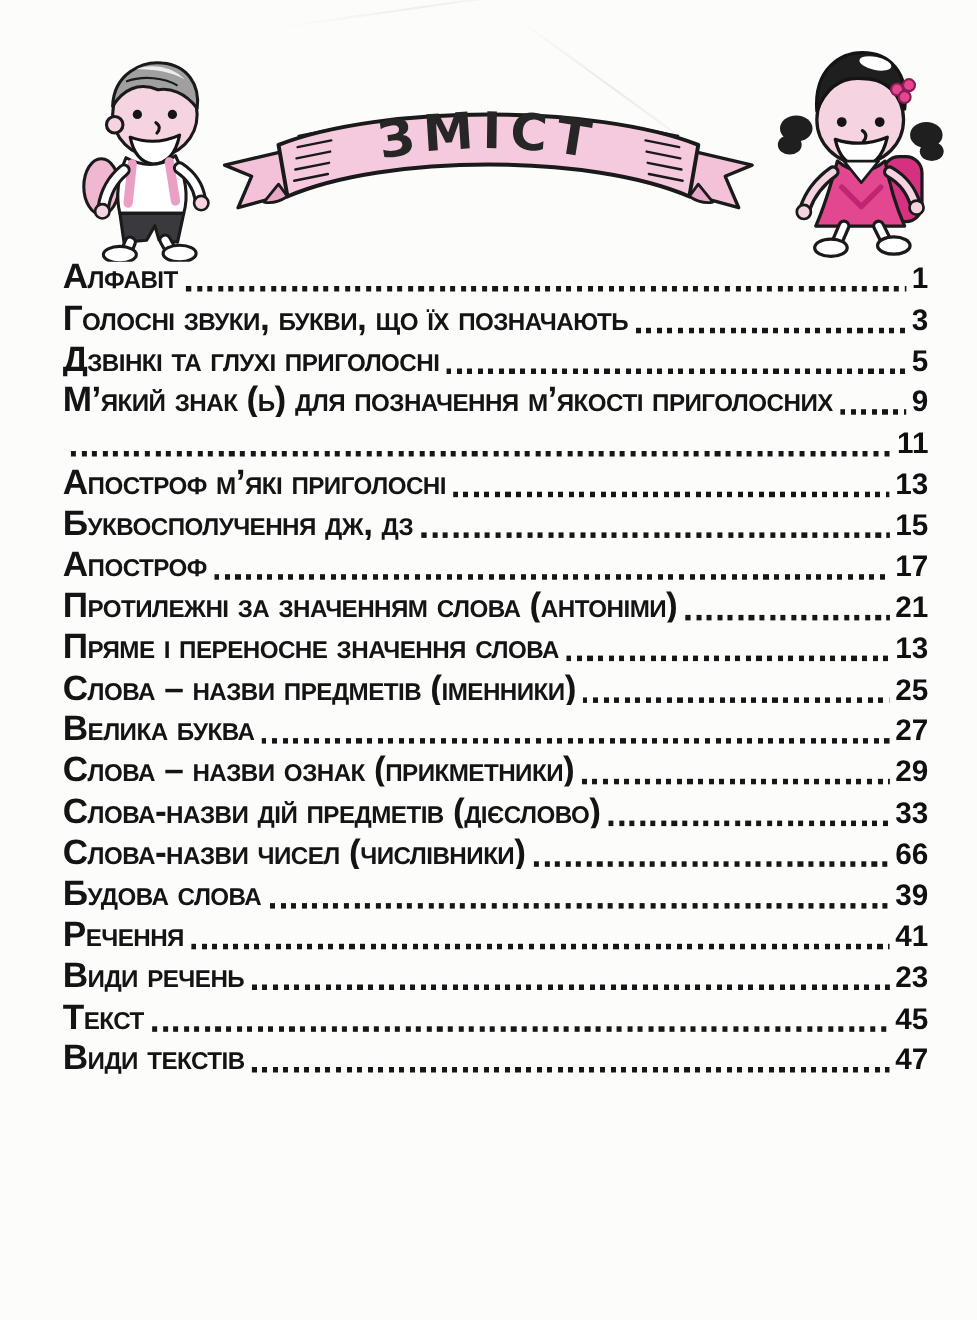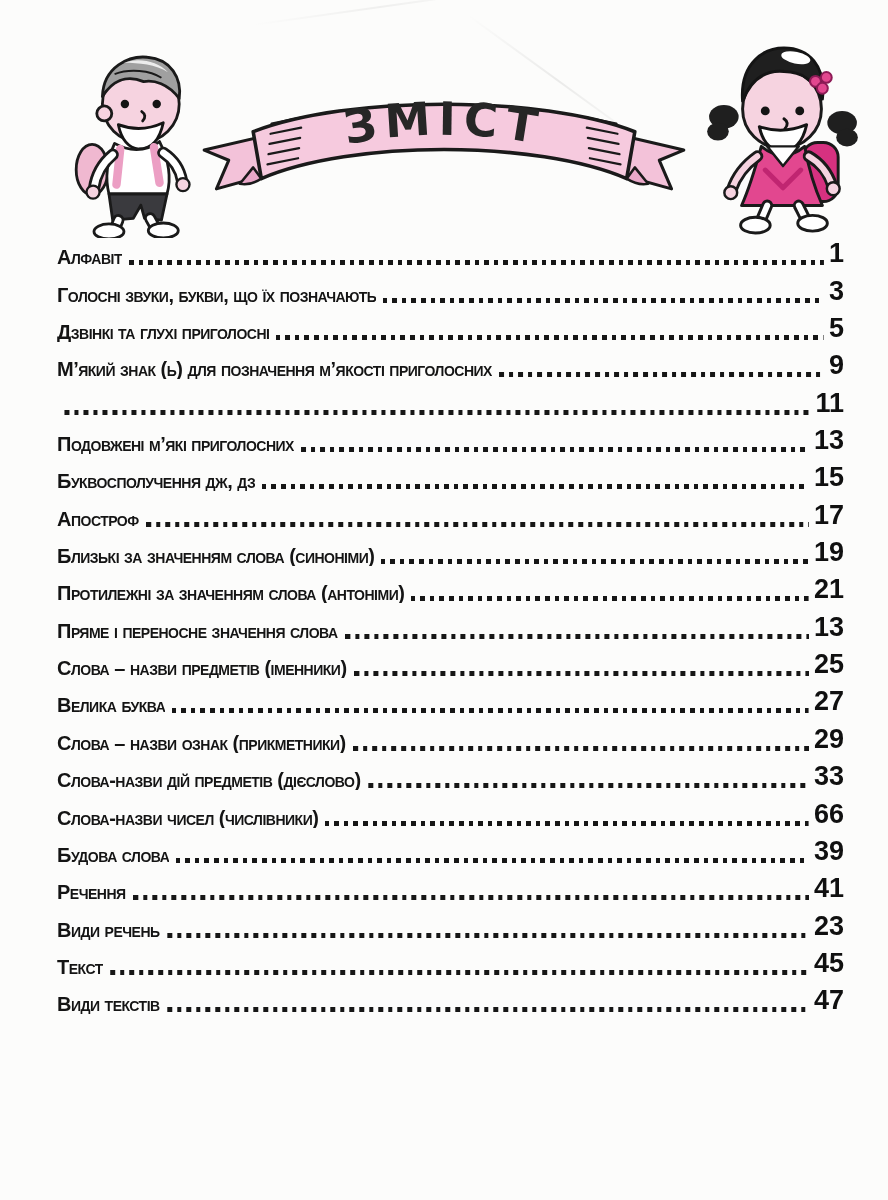--- a/index.html
+++ b/index.html
@@ -37,21 +37,21 @@
     height:37.35px;
     padding-bottom:7px;
     box-sizing:border-box;
     white-space:nowrap;
   }
   .toc-label{
     font-family:"Liberation Sans", sans-serif;
     font-weight:700;
     font-variant:small-caps;
     font-variant-caps:small-caps;
-    font-size:20px;
+    font-size:32px;
     letter-spacing:-0.5px;
     line-height:1;
     color:#141414;
     flex:0 1 auto;
     overflow:hidden;
     text-align:right;
   }
   .toc-dots{
     flex:1 1 14px;
     height:5px;
@@ -216,42 +216,37 @@
       <span class="toc-dots"></span>
       <span class="toc-page">9</span>
     </div>
 
     <div class="toc-row">
       <span class="toc-dots"></span>
       <span class="toc-page">11</span>
     </div>
 
     <div class="toc-row">
-      <span class="toc-label">Подовжені м’які приголосних</span>
+      <span class="toc-label">Апостроф м’які приголосні</span>
       <span class="toc-dots"></span>
       <span class="toc-page">13</span>
     </div>
 
     <div class="toc-row">
       <span class="toc-label">Буквосполучення дж, дз</span>
       <span class="toc-dots"></span>
       <span class="toc-page">15</span>
     </div>
 
     <div class="toc-row">
       <span class="toc-label">Апостроф</span>
       <span class="toc-dots"></span>
       <span class="toc-page">17</span>
     </div>
 
-    <div class="toc-row">
-      <span class="toc-label">Близькі за значенням слова (синоніми)</span>
-      <span class="toc-dots"></span>
-      <span class="toc-page">19</span>
-    </div>
 
     <div class="toc-row">
       <span class="toc-label">Протилежні за значенням слова (антоніми)</span>
       <span class="toc-dots"></span>
       <span class="toc-page">21</span>
     </div>
 
     <div class="toc-row">
       <span class="toc-label">Пряме і переносне значення слова</span>
       <span class="toc-dots"></span>

